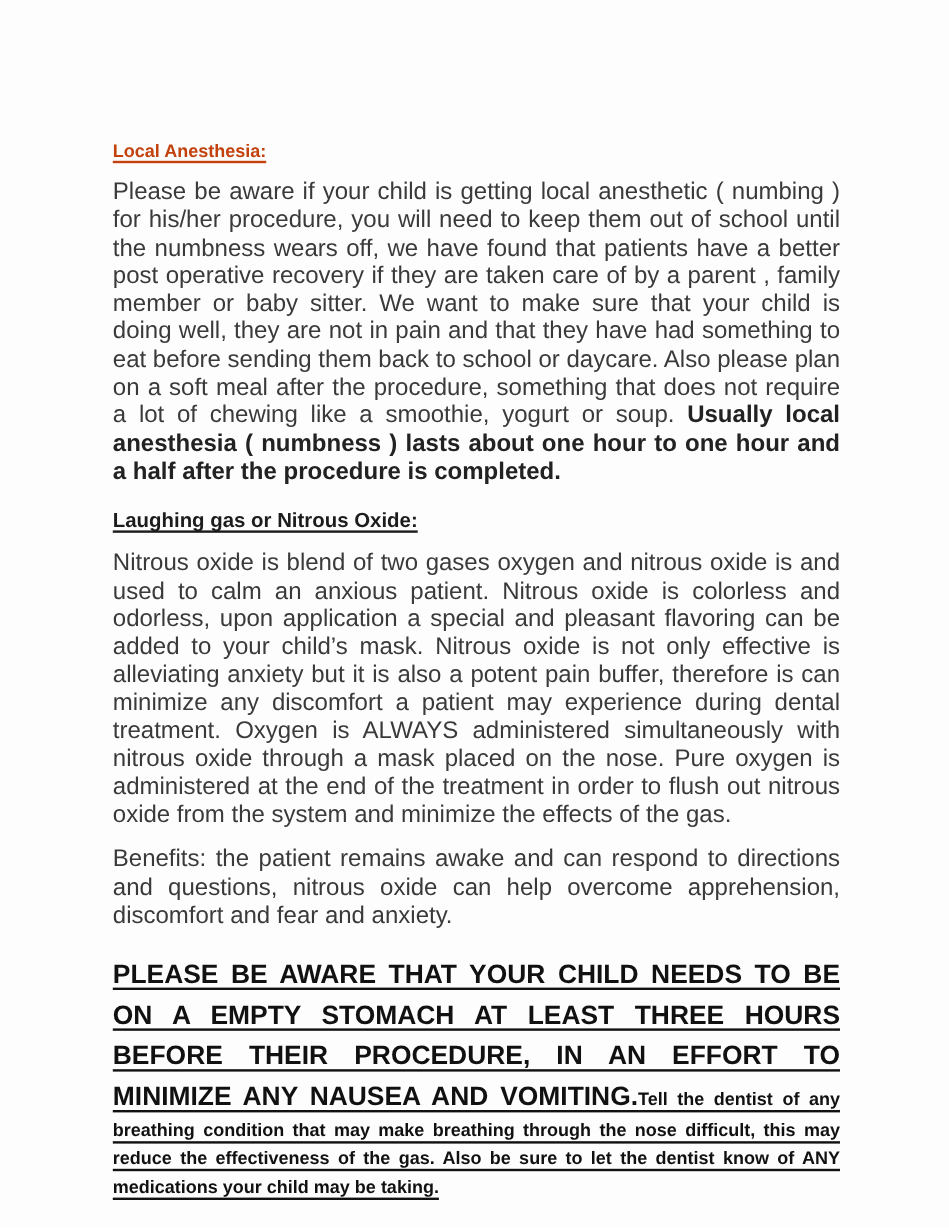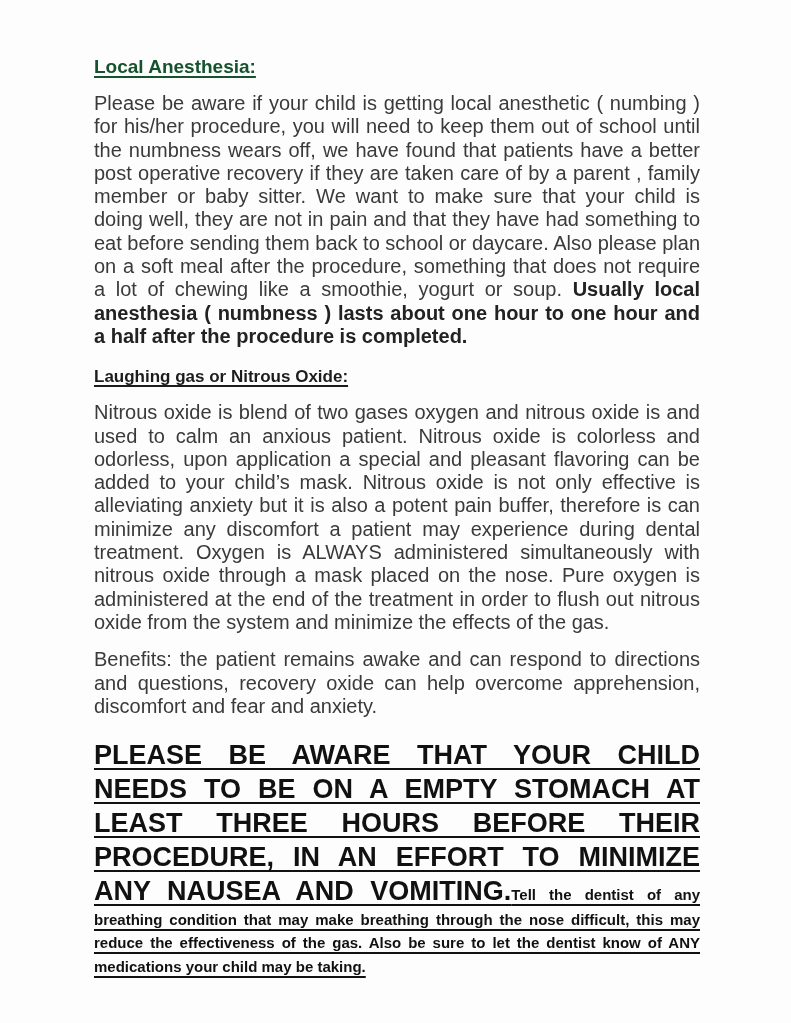--- a/index.html
+++ b/index.html
@@ -16,24 +16,24 @@
   }
   .page {
     box-sizing: border-box;
     width: 791px;
     height: 1023px;
     padding: 0 91px 0 94px;
     background: #fdfdfd;
   }
   h1.doc-h1 {
     margin: 0;
-    padding-top: 56px;
-    font-size: 19px;
+    padding-top: 118px;
+    font-size: 15px;
     font-weight: 700;
-    color: #14532d;
+    color: #c2410c;
   }
   h1.doc-h1 > span, h2.doc-h2 > span {
     text-decoration: underline;
     text-decoration-thickness: 2px;
     text-underline-offset: 3px;
   }
   h2.doc-h2 {
     margin: 19px 0 0 0;
     font-size: 17px;
     font-weight: 700;
@@ -49,21 +49,21 @@
   p.body-par .bold-tail {
     font-weight: 700;
     color: #222222;
   }
   p.warning-par {
     margin: 20px 0 0 0;
     text-align: justify;
     color: #111111;
   }
   .warning-big {
-    font-size: 27px;
+    font-size: 22px;
     line-height: 34px;
     font-weight: 700;
     text-decoration: underline;
     text-decoration-thickness: 2px;
     text-underline-offset: 4px;
   }
   .warning-small {
     font-size: 15px;
     line-height: 23.3px;
     font-weight: 700;
@@ -123,21 +123,21 @@
 
   <h1 class="doc-h1"><span>Local Anesthesia:</span></h1>
 
   <p class="body-par"><span>Please be aware if your child is getting local anesthetic ( numbing ) for his/her procedure, you will need to keep them out of school until the numbness wears off, we have found that patients have a better post operative recovery if they are taken care of by a parent , family member or baby sitter. We want to make sure that your child is doing well, they are not in pain and that they have had something to eat before sending them back to school or daycare. Also please plan on a soft meal after the procedure, something that does not require a lot of chewing like a smoothie, yogurt or soup. </span><span class="bold-tail">Usually local anesthesia ( numbness ) lasts about one hour to one hour and a half after the procedure is completed.</span></p>
 
   <h2 class="doc-h2"><span> Laughing gas or Nitrous Oxide:</span></h2>
 
   <p class="body-par">Nitrous oxide is blend of two gases oxygen and nitrous oxide is and used to calm an anxious patient. Nitrous oxide is colorless and odorless, upon application a special and pleasant flavoring can be added to your child’s mask. Nitrous oxide is not only effective is alleviating anxiety but it is also a potent pain buffer, therefore is can minimize any discomfort a patient may experience during dental treatment. Oxygen is  ALWAYS administered simultaneously with nitrous oxide through a mask placed on the nose.  Pure oxygen is administered at the end of the treatment in order to flush out nitrous oxide from the system and minimize the effects of the gas.</p>
 
 
-  <p class="body-par">Benefits: the patient remains awake and can respond to directions and questions, recovery oxide can help overcome apprehension, discomfort and fear and anxiety.</p>
+  <p class="body-par">Benefits: the patient remains awake and can respond to directions and questions, nitrous oxide can help overcome apprehension, discomfort and fear and anxiety.</p>
 
   <p class="warning-par"><span class="warning-big">PLEASE BE AWARE THAT YOUR CHILD NEEDS TO BE ON A EMPTY STOMACH AT LEAST THREE HOURS BEFORE THEIR PROCEDURE, IN AN EFFORT TO MINIMIZE ANY NAUSEA AND VOMITING.</span><span class="warning-small">Tell the dentist of any breathing condition that may make breathing through the nose difficult, this may reduce the effectiveness of the gas. Also be sure to let the dentist know of ANY medications your child may be taking.</span></p>
 
   <div class="logo">
     <div class="logo-row">
       <div class="seal-box">
         <svg width="68" height="77" viewBox="0 0 68 77">
           <circle cx="34" cy="38.5" r="31" fill="#ffffff"></circle>
           <defs>
             <path id="arcTop" d="M 9,40 A 25,25 0 0 1 59,40"></path>

